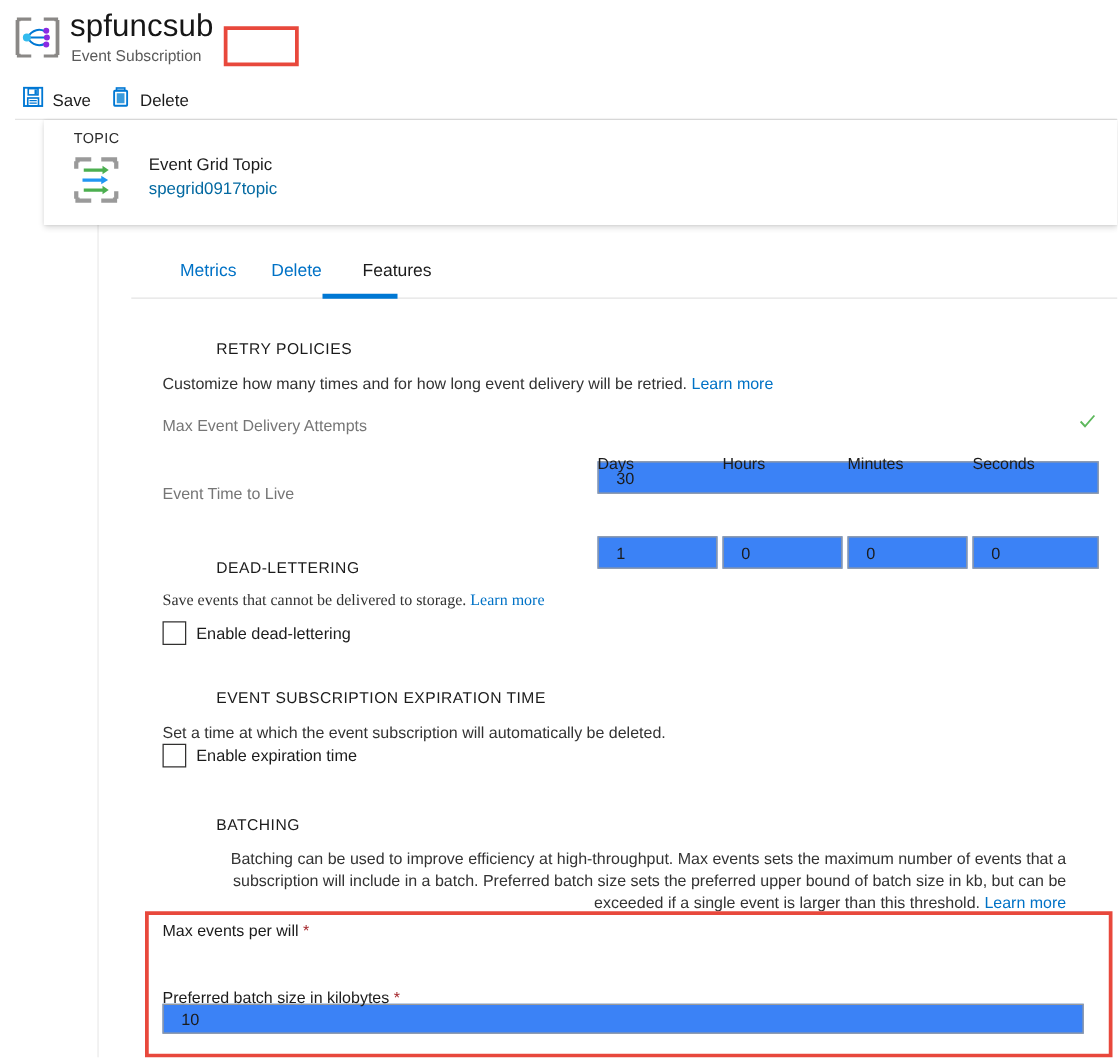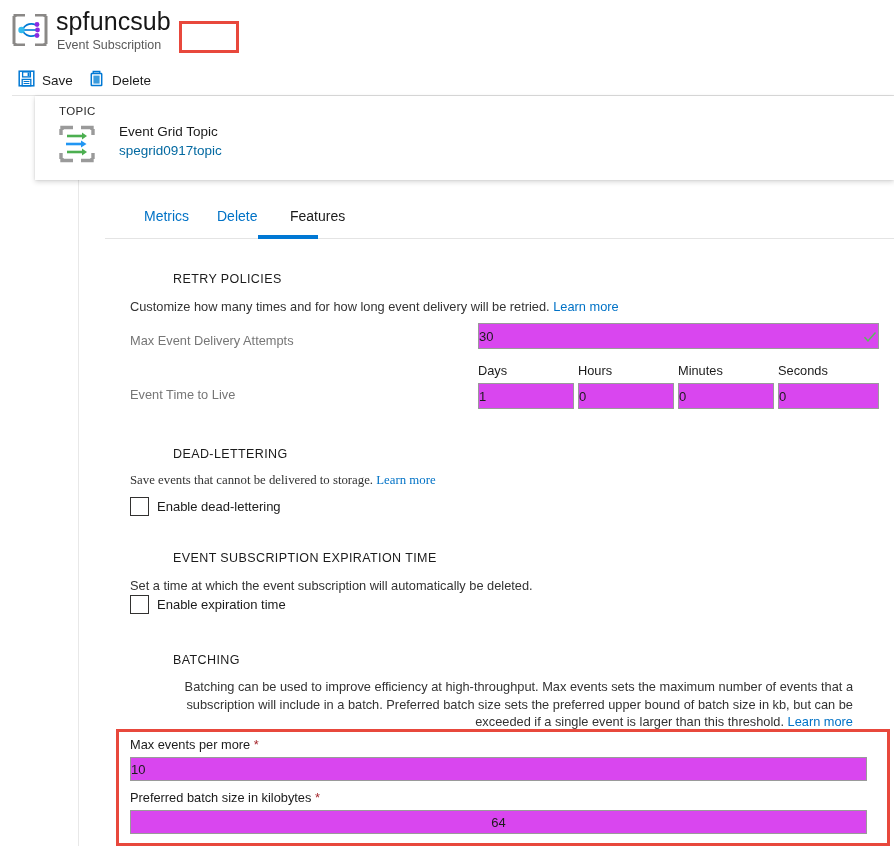--- a/index.html
+++ b/index.html
@@ -130,26 +130,27 @@
   }
   .lnk { color: #0072c6; cursor: pointer; }
 
   .row-label {
     font-size: 12.8px; color: #767676;
   }
 
   
   .tbox {
     position: absolute;
-    background: #d946ef;
+    background: #3b82f6;
     border: 1px solid #9a9a9a;
     font-size: 13px; color: #1b1b1b;
     font-family: "Liberation Sans", sans-serif;
-    padding: 0 0;
+    padding: 0 14px;
     outline: none;
+    margin-top: 46px;
   }
   .tbox.valid { padding-right: 28px; }
   .okmark {
     position: absolute;
     width: 14px; height: 14px;
     pointer-events: none;
   }
   .subhead {
     position: absolute;
     font-size: 12.8px; color: #1b1b1b;
@@ -324,21 +325,21 @@
       </div>
 
       <div class="sec-title" style="position:absolute;left:51px;top:403px;">BATCHING</div>
 
       <div class="sec-desc" style="position:absolute;left:51px;top:428px;width:723px;text-align:right;">
         <span>Batching can be used to improve efficiency at high-throughput. Max events sets the maximum number of events that a subscription will include in a batch. Preferred batch size sets the preferred upper bound of batch size in kb, but can be exceeded if a single event is larger than this threshold.</span>
         <span class="lnk">Learn more</span>
       </div>
 
       <div class="fld-label" style="left:51px;top:487px;">
-        <span>Max events per more</span>
+        <span>Max events per will</span>
         <span class="req">*</span>
       </div>
       <input class="tbox" style="left: 51px; top: 507px; width: 737px; height: 24px;" value="10">
 
       <div class="fld-label" style="left:51px;top:540px;">
         <span>Preferred batch size in kilobytes</span>
         <span class="req">*</span>
       </div>
       <input class="tbox" style="left: 51px; top: 560px; width: 737px; height: 24px; text-align: center;" value="64">
 

